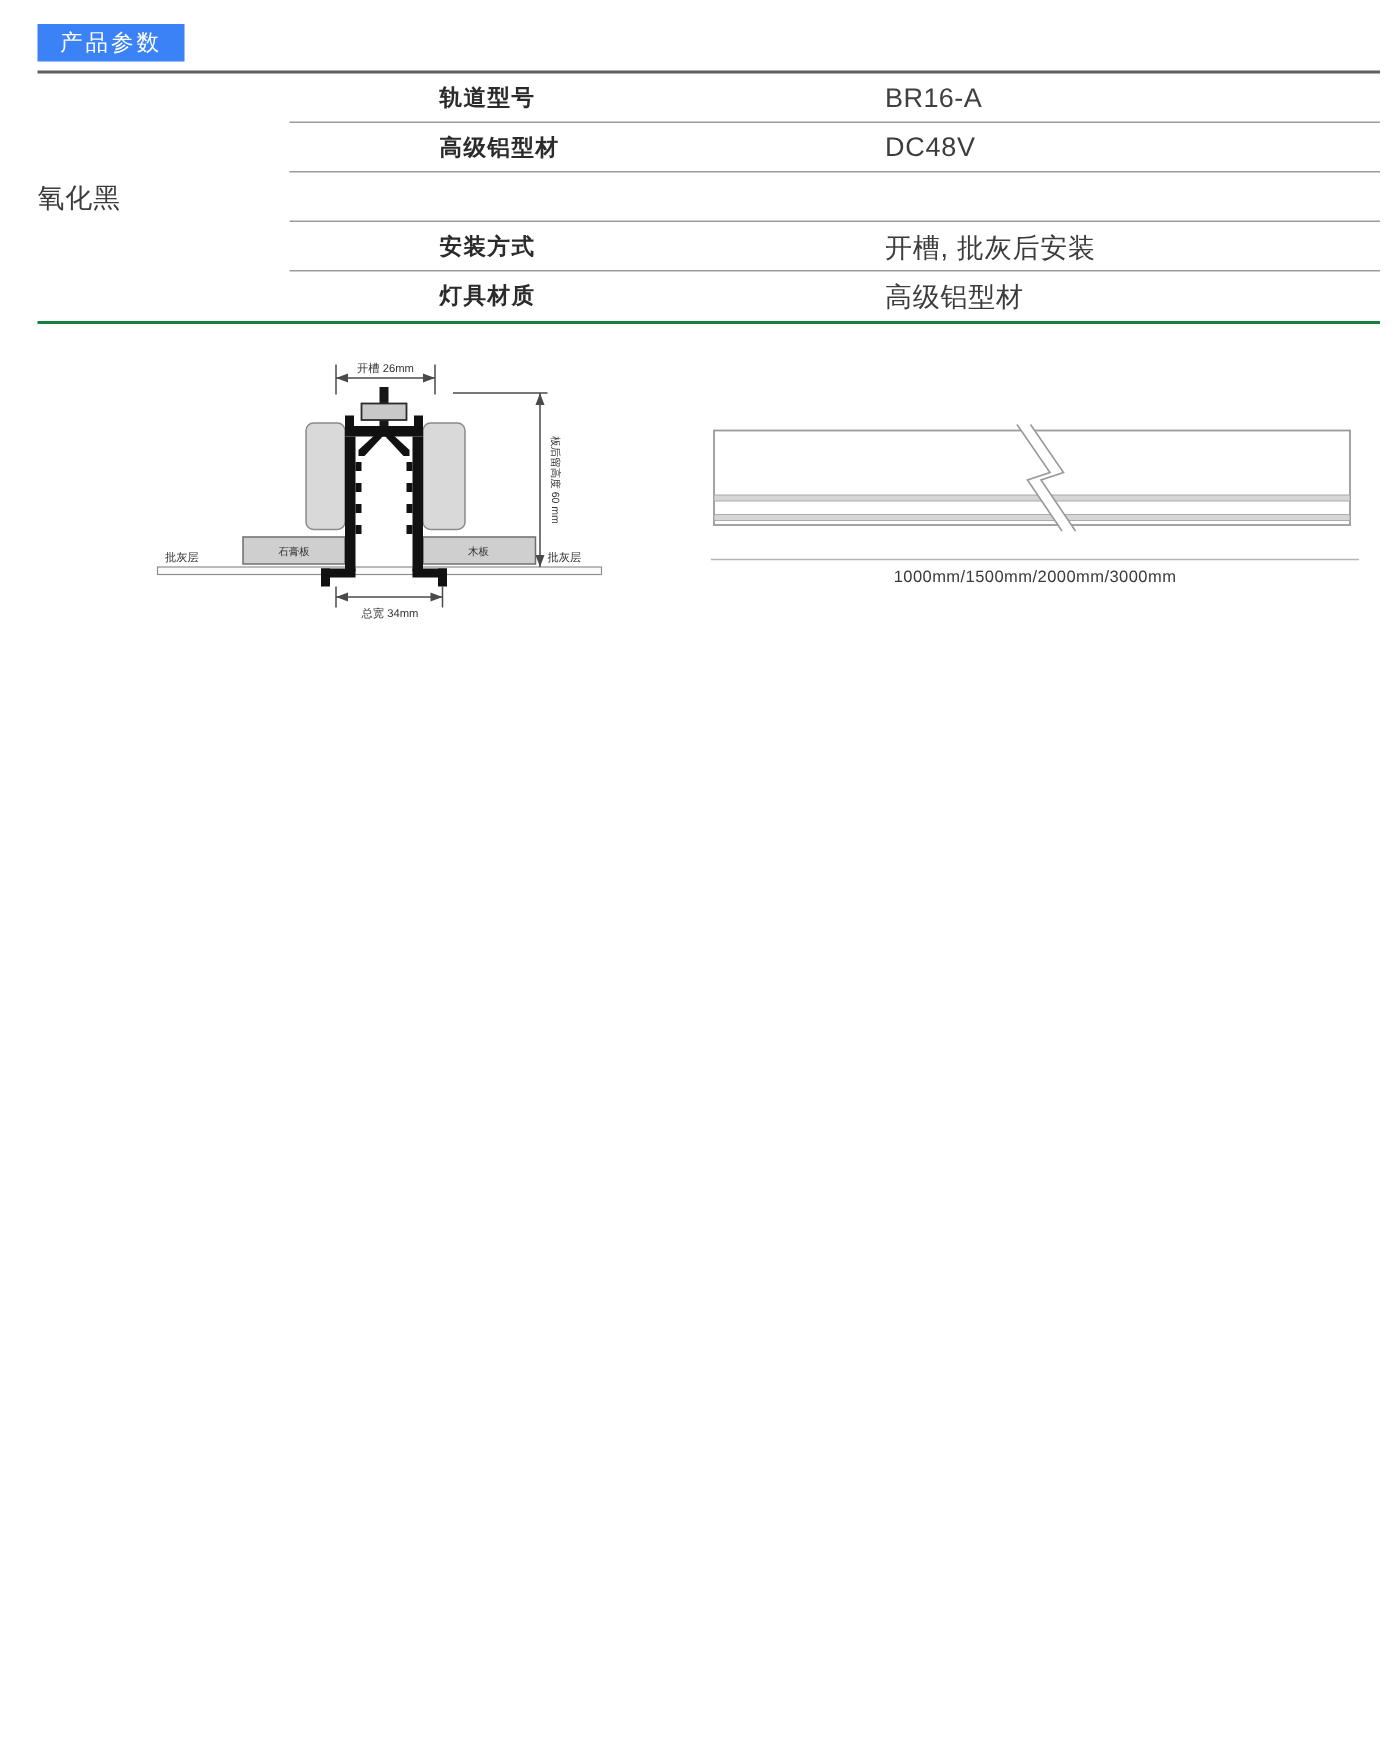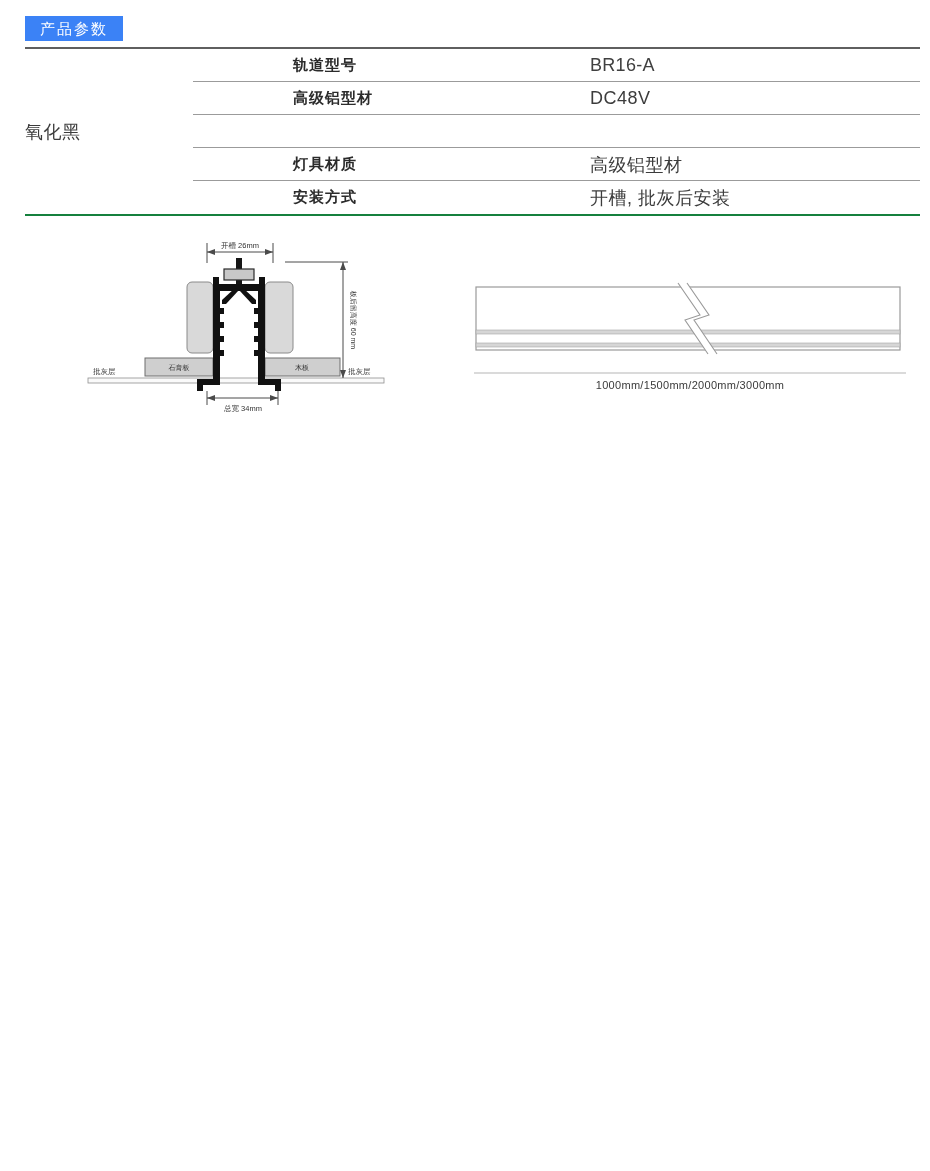--- a/index.html
+++ b/index.html
@@ -24,21 +24,21 @@
     content:""; position:absolute; left:168px; right:0; bottom:0;
     height:1px; background:#9b9b9b;
   }
   .spec-label {
     margin-left:268px; width:297px;
     font-size:15px; font-weight:bold; color:#2b2b2b; letter-spacing:1px;
   }
   .spec-value { font-size:18px; color:#3c3c3c; letter-spacing:0.5px; }
   .spec-row.emph .spec-value { font-size:18px; color:#404040; letter-spacing:0.3px; }
 
-  .cross-section { position:absolute; left:85px; top:232px; width:300px; height:190px; }
+  .cross-section { position:absolute; left:102px; top:232px; width:300px; height:190px; }
   .track-side   { position:absolute; left:470px; top:278px; width:440px; height:100px; }
   .track-lengths {
     position:absolute; left:470px; top:379px; width:440px;
     text-align:center; font-size:11px; color:#3a3a3a; letter-spacing:0.3px;
   }
   svg text { font-family:"Liberation Sans", sans-serif; }
 </style>
 </head>
 <body>
 
@@ -50,26 +50,26 @@
     <div class="spec-value">BR16-A</div>
   </div>
   <div class="spec-row">
     <div class="spec-label">高级铝型材</div>
     <div class="spec-value">DC48V</div>
   </div>
   <div class="spec-row">
     <div class="spec-value">氧化黑</div>
   </div>
   <div class="spec-row">
+    <div class="spec-label">安装方式</div>
+    <div class="spec-value">开槽, 批灰后安装</div>
+  </div>
+  <div class="spec-row">
     <div class="spec-label">灯具材质</div>
     <div class="spec-value">高级铝型材</div>
-  </div>
-  <div class="spec-row">
-    <div class="spec-label">安装方式</div>
-    <div class="spec-value">开槽, 批灰后安装</div>
   </div>
 </div>
 
 <div class="cross-section">
 <svg width="300" height="190" viewBox="0 0 300 190">
 
   <g stroke="#4a4a4a" stroke-width="1">
     <line x1="122" y1="20" x2="188" y2="20"></line>
     <line x1="122" y1="11" x2="122" y2="31"></line>
     <line x1="188" y1="11" x2="188" y2="31"></line>

